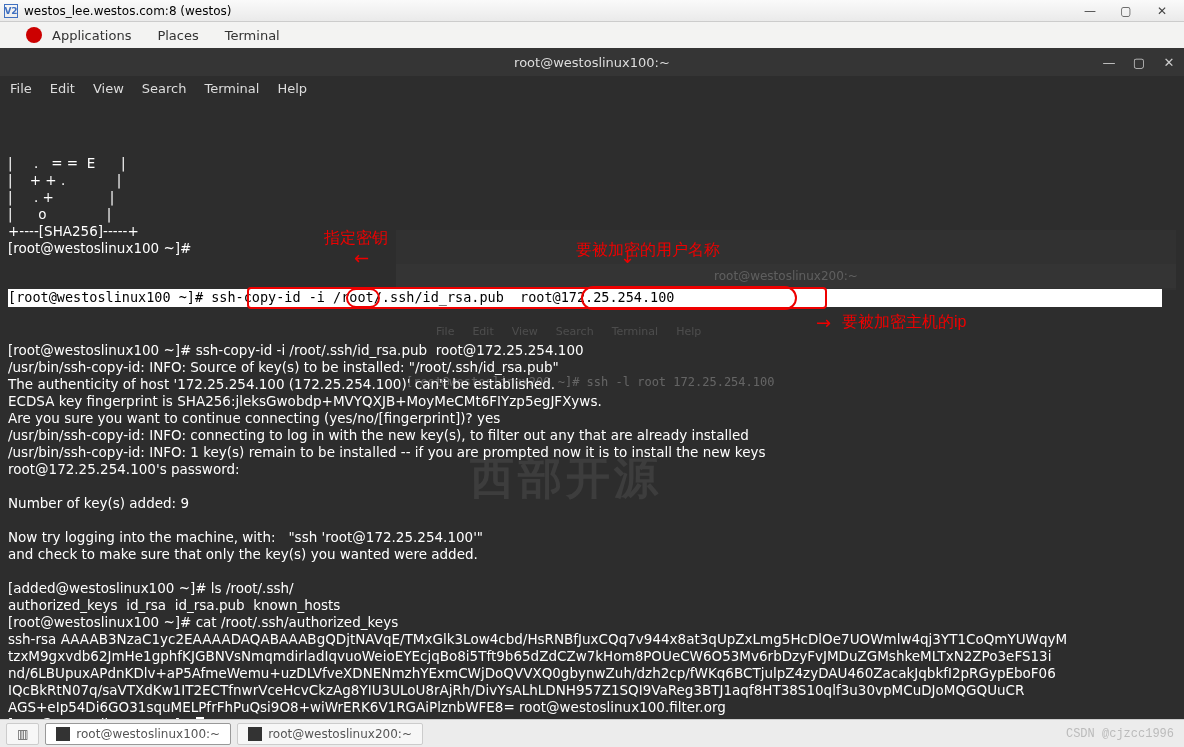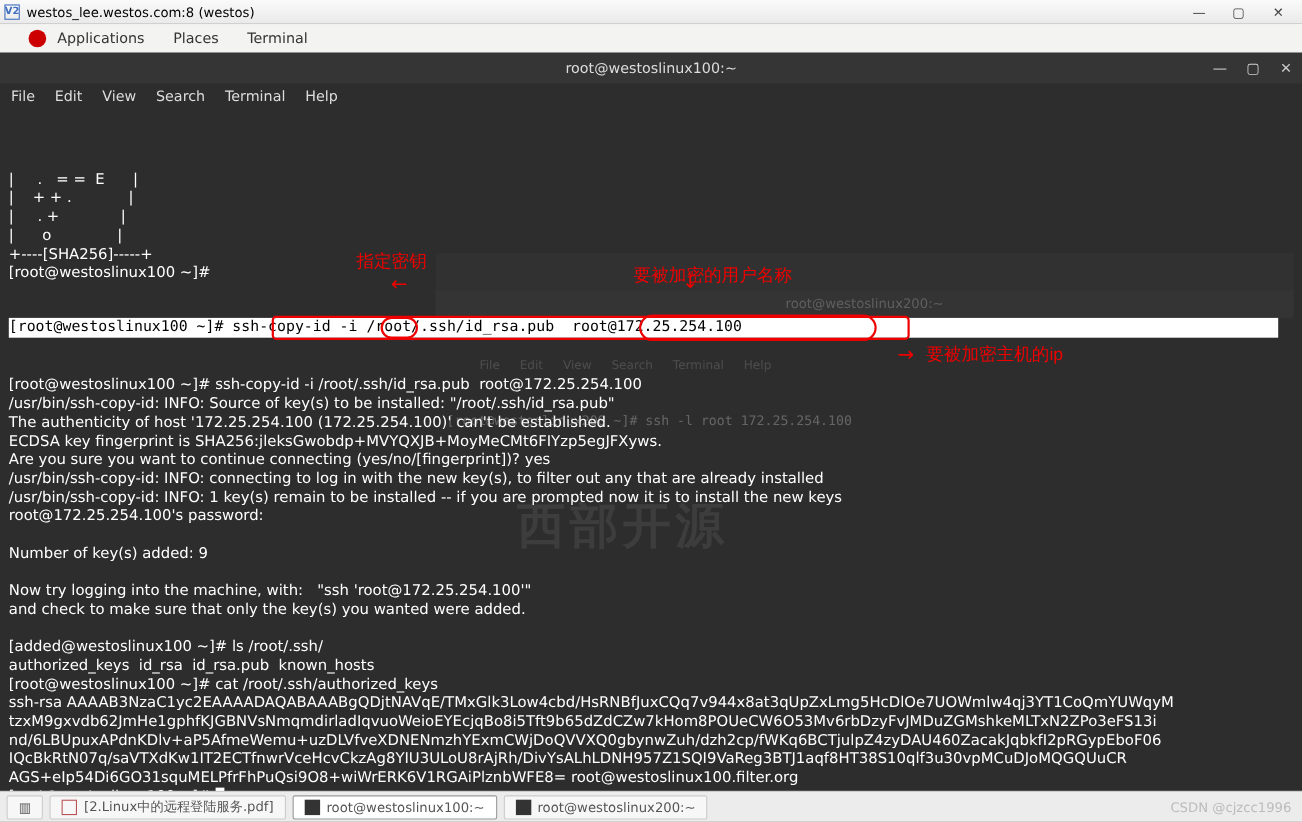--- a/index.html
+++ b/index.html
@@ -49,21 +49,21 @@
 
 .watermark{position:absolute;top:370px;left:470px;font-size:44px;color:rgba(255,255,255,0.08);font-weight:bold;letter-spacing:4px;z-index:1;font-family:Liberation Serif, serif;}
 
 
 .taskbar{position:absolute;left:0;right:0;bottom:0;height:28px;background:#ececec;border-top:1px solid #ccc;display:flex;align-items:center;font-size:12px;color:#555;}
 .taskbar .tb-item{height:22px;border:1px solid #ccc;background:#f7f7f7;margin-left:6px;display:flex;align-items:center;padding:0 10px;border-radius:2px;}
 .taskbar .tb-item.active{background:#fff;border-color:#999;}
 .taskbar .tb-icon{width:14px;height:14px;background:#333;margin-right:6px;}
 .taskbar .pdf-icon{width:14px;height:14px;border:1px solid #b55;margin-right:6px;}
 .taskbar .spacer{flex:1}
-.taskbar .csdn{margin-right:10px;color:#bbb;}
+.taskbar .csdn{margin-right:10px;color:#bbb;font-family:Liberation Mono, monospace;}
 
 
 .dicon{position:absolute;left:45px;width:60px;text-align:center;font-size:11px;color:#888;opacity:.25;}
 .dicon .box{width:40px;height:36px;margin:0 auto 2px;background:#444;border-radius:4px;}
 </style>
 </head>
 <body>
 
 <div class="vnc-bar">
   <div class="vnc-icon">V2</div>
@@ -166,24 +166,20 @@
     <div class="red-arrow" style="left:620px;top:198px;">↓</div>
     <div class="red-arrow" style="left:816px;top:264px;">→</div>
 
   </div>
 </div>
 
 <div class="taskbar">
   <div class="tb-item">
       <span>▥</span>
     </div>
-  <div class="tb-item">
-      <div class="pdf-icon"></div>
-      <span>[2.Linux中的远程登陆服务.pdf]</span>
-    </div>
   <div class="tb-item active">
       <div class="tb-icon"></div>
       <span>root@westoslinux100:~</span>
     </div>
   <div class="tb-item">
       <div class="tb-icon"></div>
       <span>root@westoslinux200:~</span>
     </div>
   <div class="spacer"></div>
   <span class="csdn">CSDN @cjzcc1996</span>

